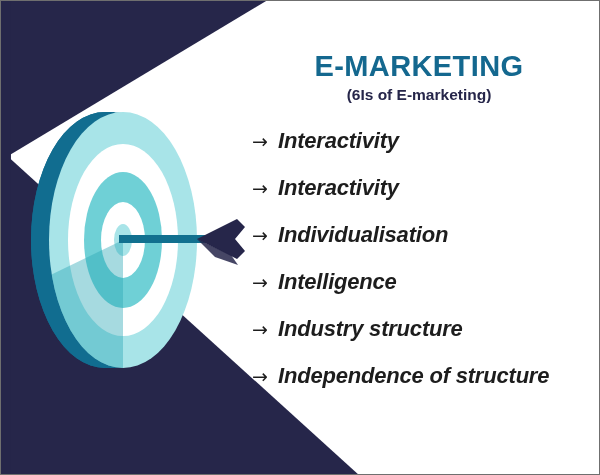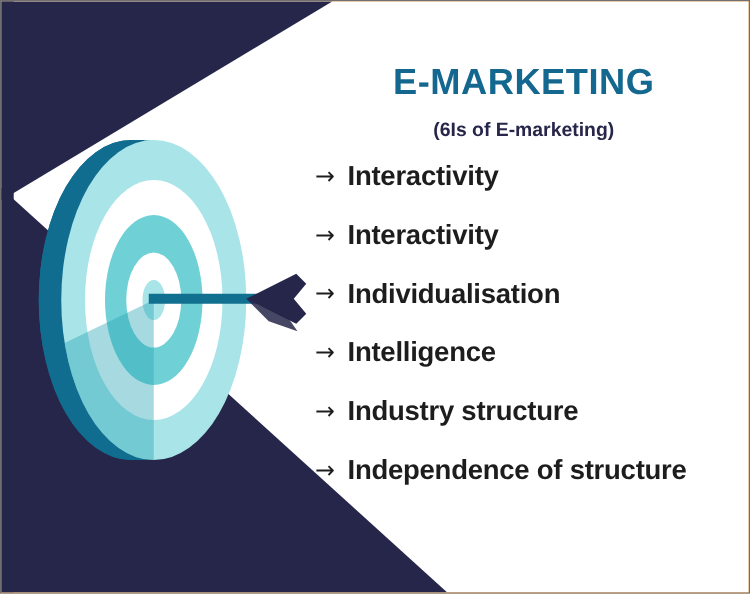--- a/index.html
+++ b/index.html
@@ -56,21 +56,21 @@
   #main-title {
     font-size: 29px;
     font-weight: bold;
     letter-spacing: 0.4px;
     color: #14688f;
     line-height: 1.05;
     white-space: nowrap;
   }
 
   #sub-title {
-    margin-top: 15px;
+    margin-top: 5px;
     font-size: 15.5px;
     font-weight: bold;
     color: #26264a;
     line-height: 1.1;
     white-space: nowrap;
   }
 
   #feature-list {
     position: absolute;
     left: 3px;
@@ -90,20 +90,21 @@
     font-size: 19px;
     line-height: 28px;
     color: #1d1d1d;
     font-style: normal;
     font-family: "DejaVu Sans", sans-serif;
   }
 
   .feature-label {
     flex: 1 1 auto;
     font-size: 22px;
+    font-style: italic;
     font-weight: bold;
     color: #1d1d1d;
     line-height: 28px;
     letter-spacing: -0.2px;
   }
 </style>
 </head>
 <body>
 
 <div id="slide">

